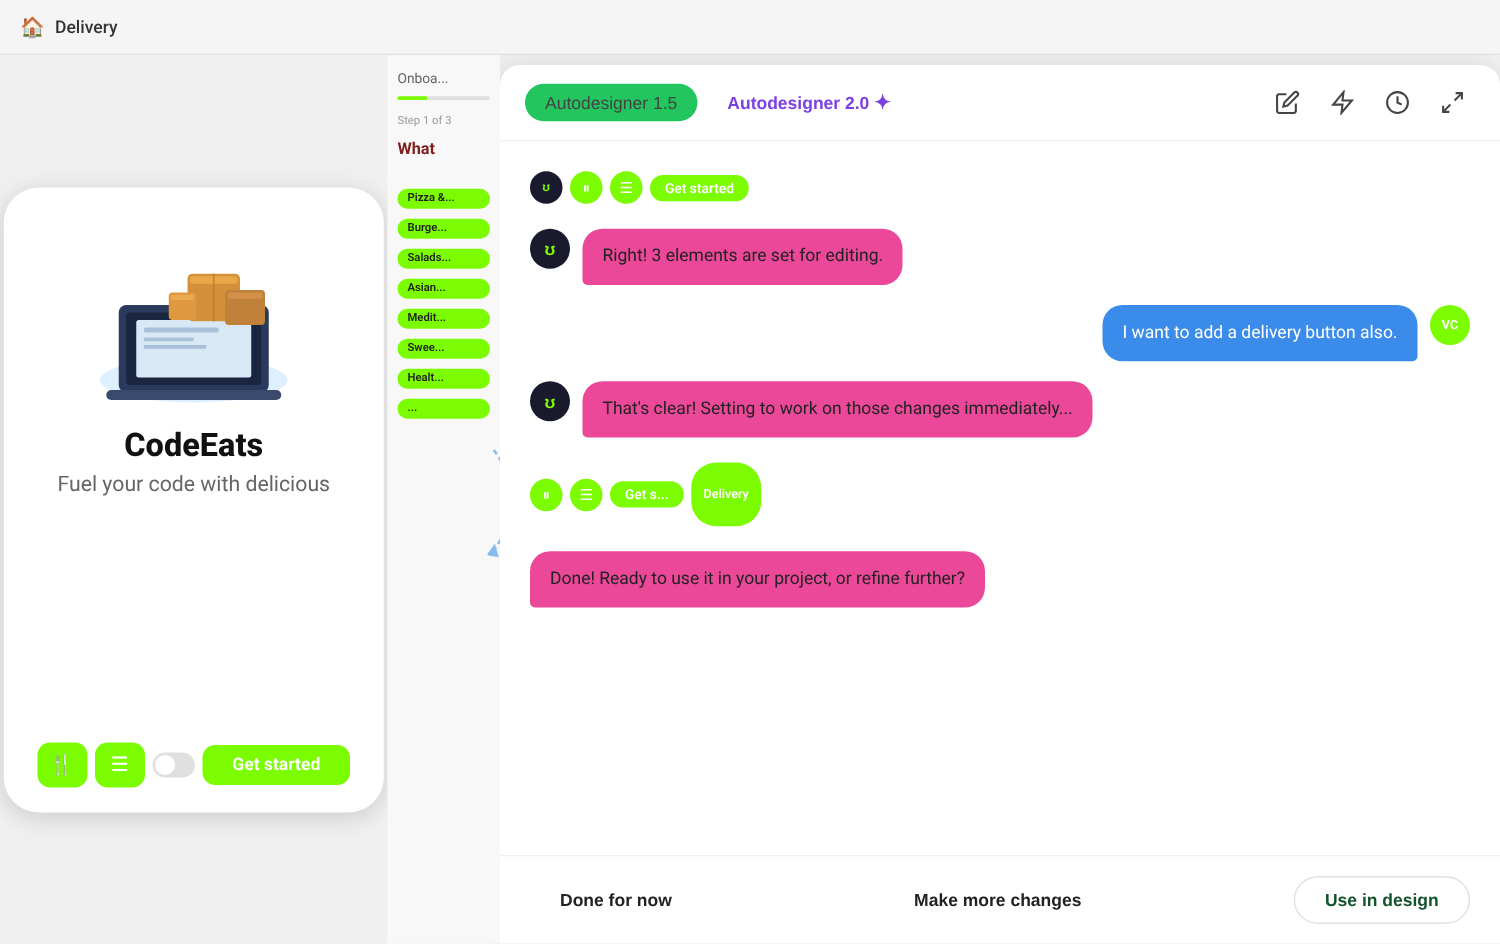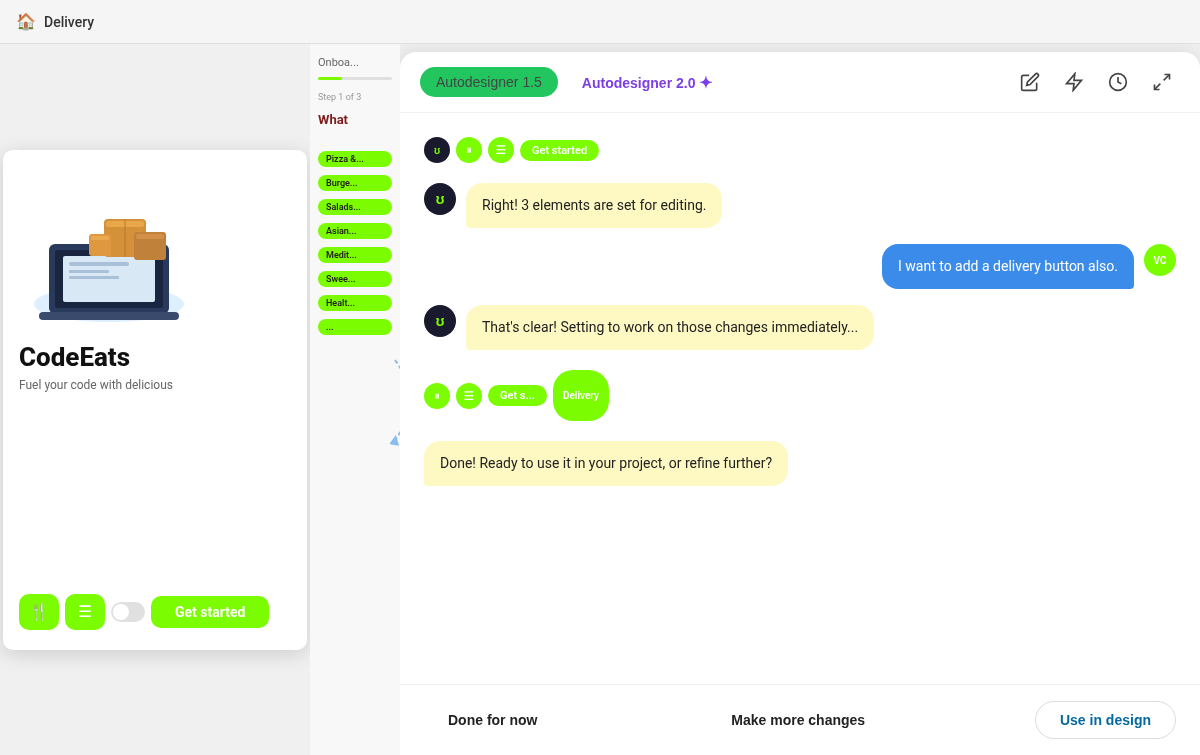--- a/index.html
+++ b/index.html
@@ -49,28 +49,28 @@
       display: flex;
       flex-direction: column;
       align-items: center;
       justify-content: center;
       padding: 20px;
       flex-shrink: 0;
     }
 
     .phone-mockup {
       background: white;
-      border-radius: 10px;
+      border-radius: 28px;
       width: 304px;
       height: 500px;
       box-shadow: 0 4px 20px rgba(0,0,0,0.15);
       overflow: hidden;
       display: flex;
       flex-direction: column;
-      align-items: flex-start;
+      align-items: center;
       padding: 24px 16px 20px;
       position: relative;
     }
 
     .phone-illustration {
       width: 180px;
       height: 160px;
       display: flex;
       align-items: center;
       justify-content: center;
@@ -84,21 +84,21 @@
     }
 
     .phone-app-name {
       font-size: 26px;
       font-weight: 800;
       color: #111;
       margin-bottom: 6px;
     }
 
     .phone-tagline {
-      font-size: 12px;
+      font-size: 17px;
       color: #666;
       text-align: center;
       margin-bottom: 16px;
     }
 
     .phone-bottom-bar {
       display: flex;
       align-items: center;
       gap: 6px;
       margin-top: auto;
@@ -314,21 +314,21 @@
       background: #7CFC00;
       border-radius: 50%;
       display: flex; align-items: center; justify-content: center;
       color: white;
       font-size: 10px;
       font-weight: 700;
       flex-shrink: 0;
     }
 
     .msg-bubble {
-      background: #fef9c3;
+      background: #ec4899;
       border-radius: 16px;
       padding: 12px 16px;
       font-size: 14px;
       color: #222;
       max-width: 480px;
       line-height: 1.5;
     }
 
     .msg-bubble.user {
       background: #3B8BEB;
@@ -412,21 +412,21 @@
       cursor: pointer;
     }
 
     .footer-btn-text {
       background: transparent;
       color: #222;
     }
 
     .footer-btn-outline {
       background: white;
-      color: #0369a1;
+      color: #14532d;
       border: 1.5px solid #ddd;
     }
 
     
     .chat-messages::-webkit-scrollbar { width: 4px; }
     .chat-messages::-webkit-scrollbar-thumb { background: #ddd; border-radius: 2px; }
   </style>
 </head>
 <body>
 

